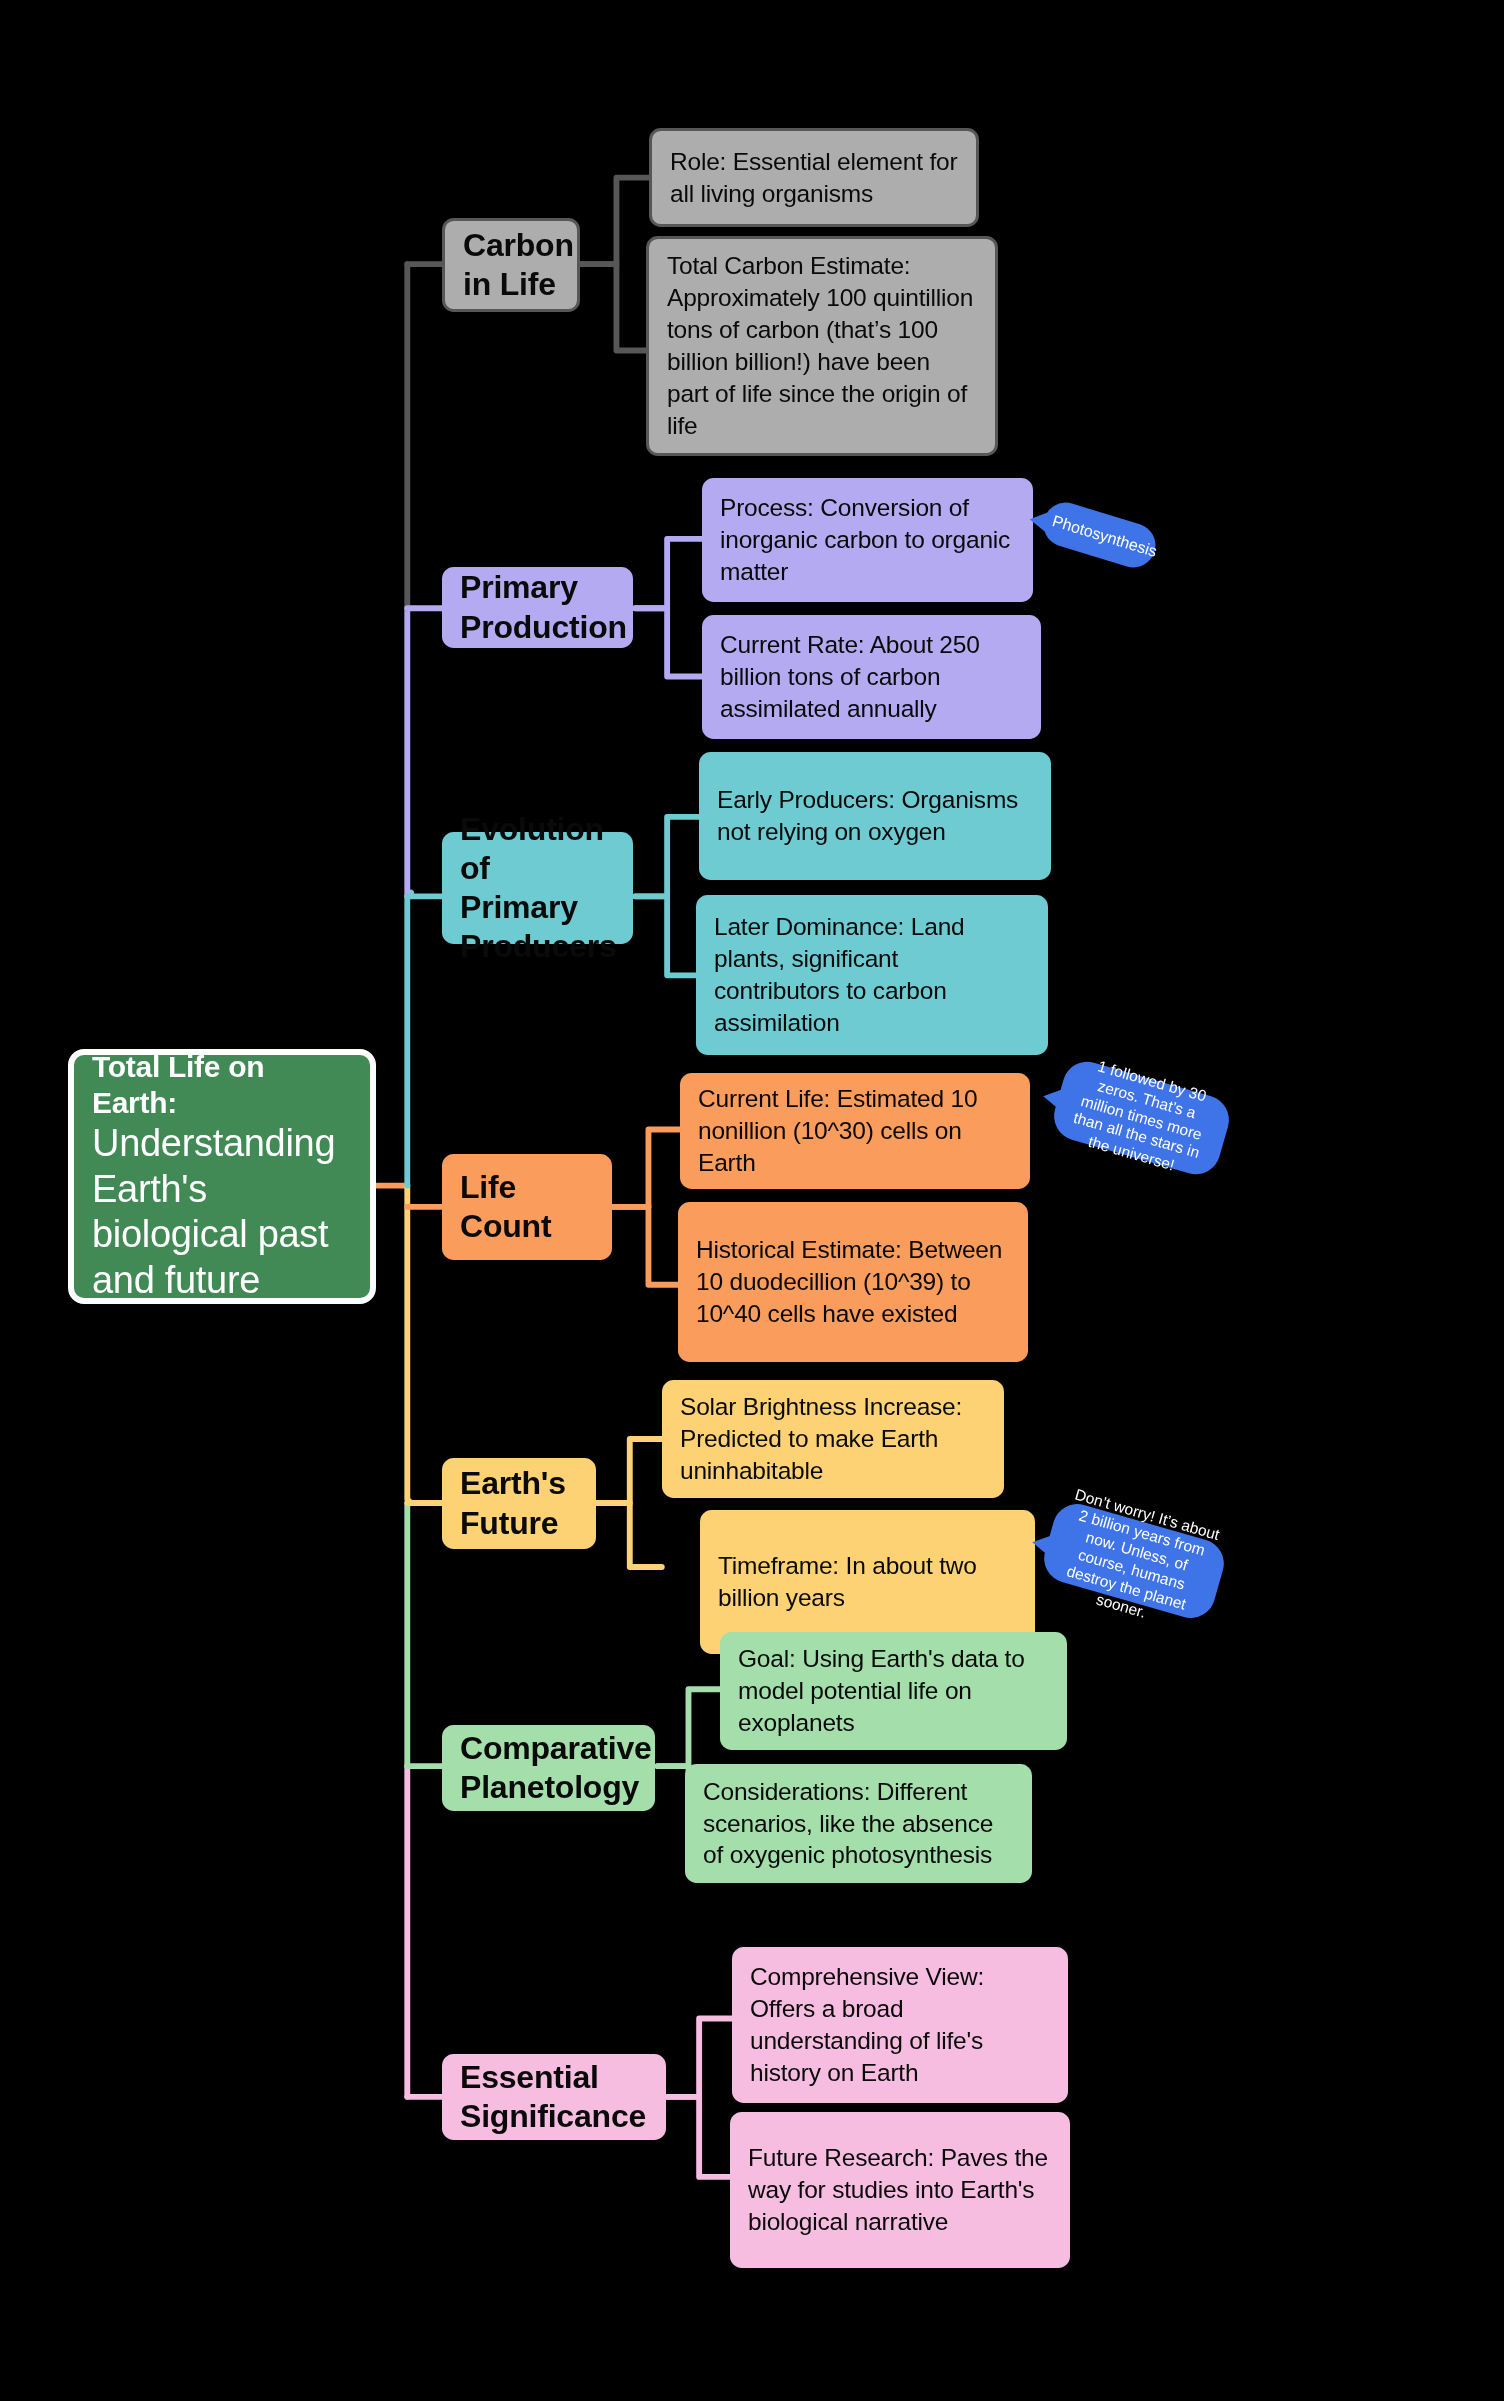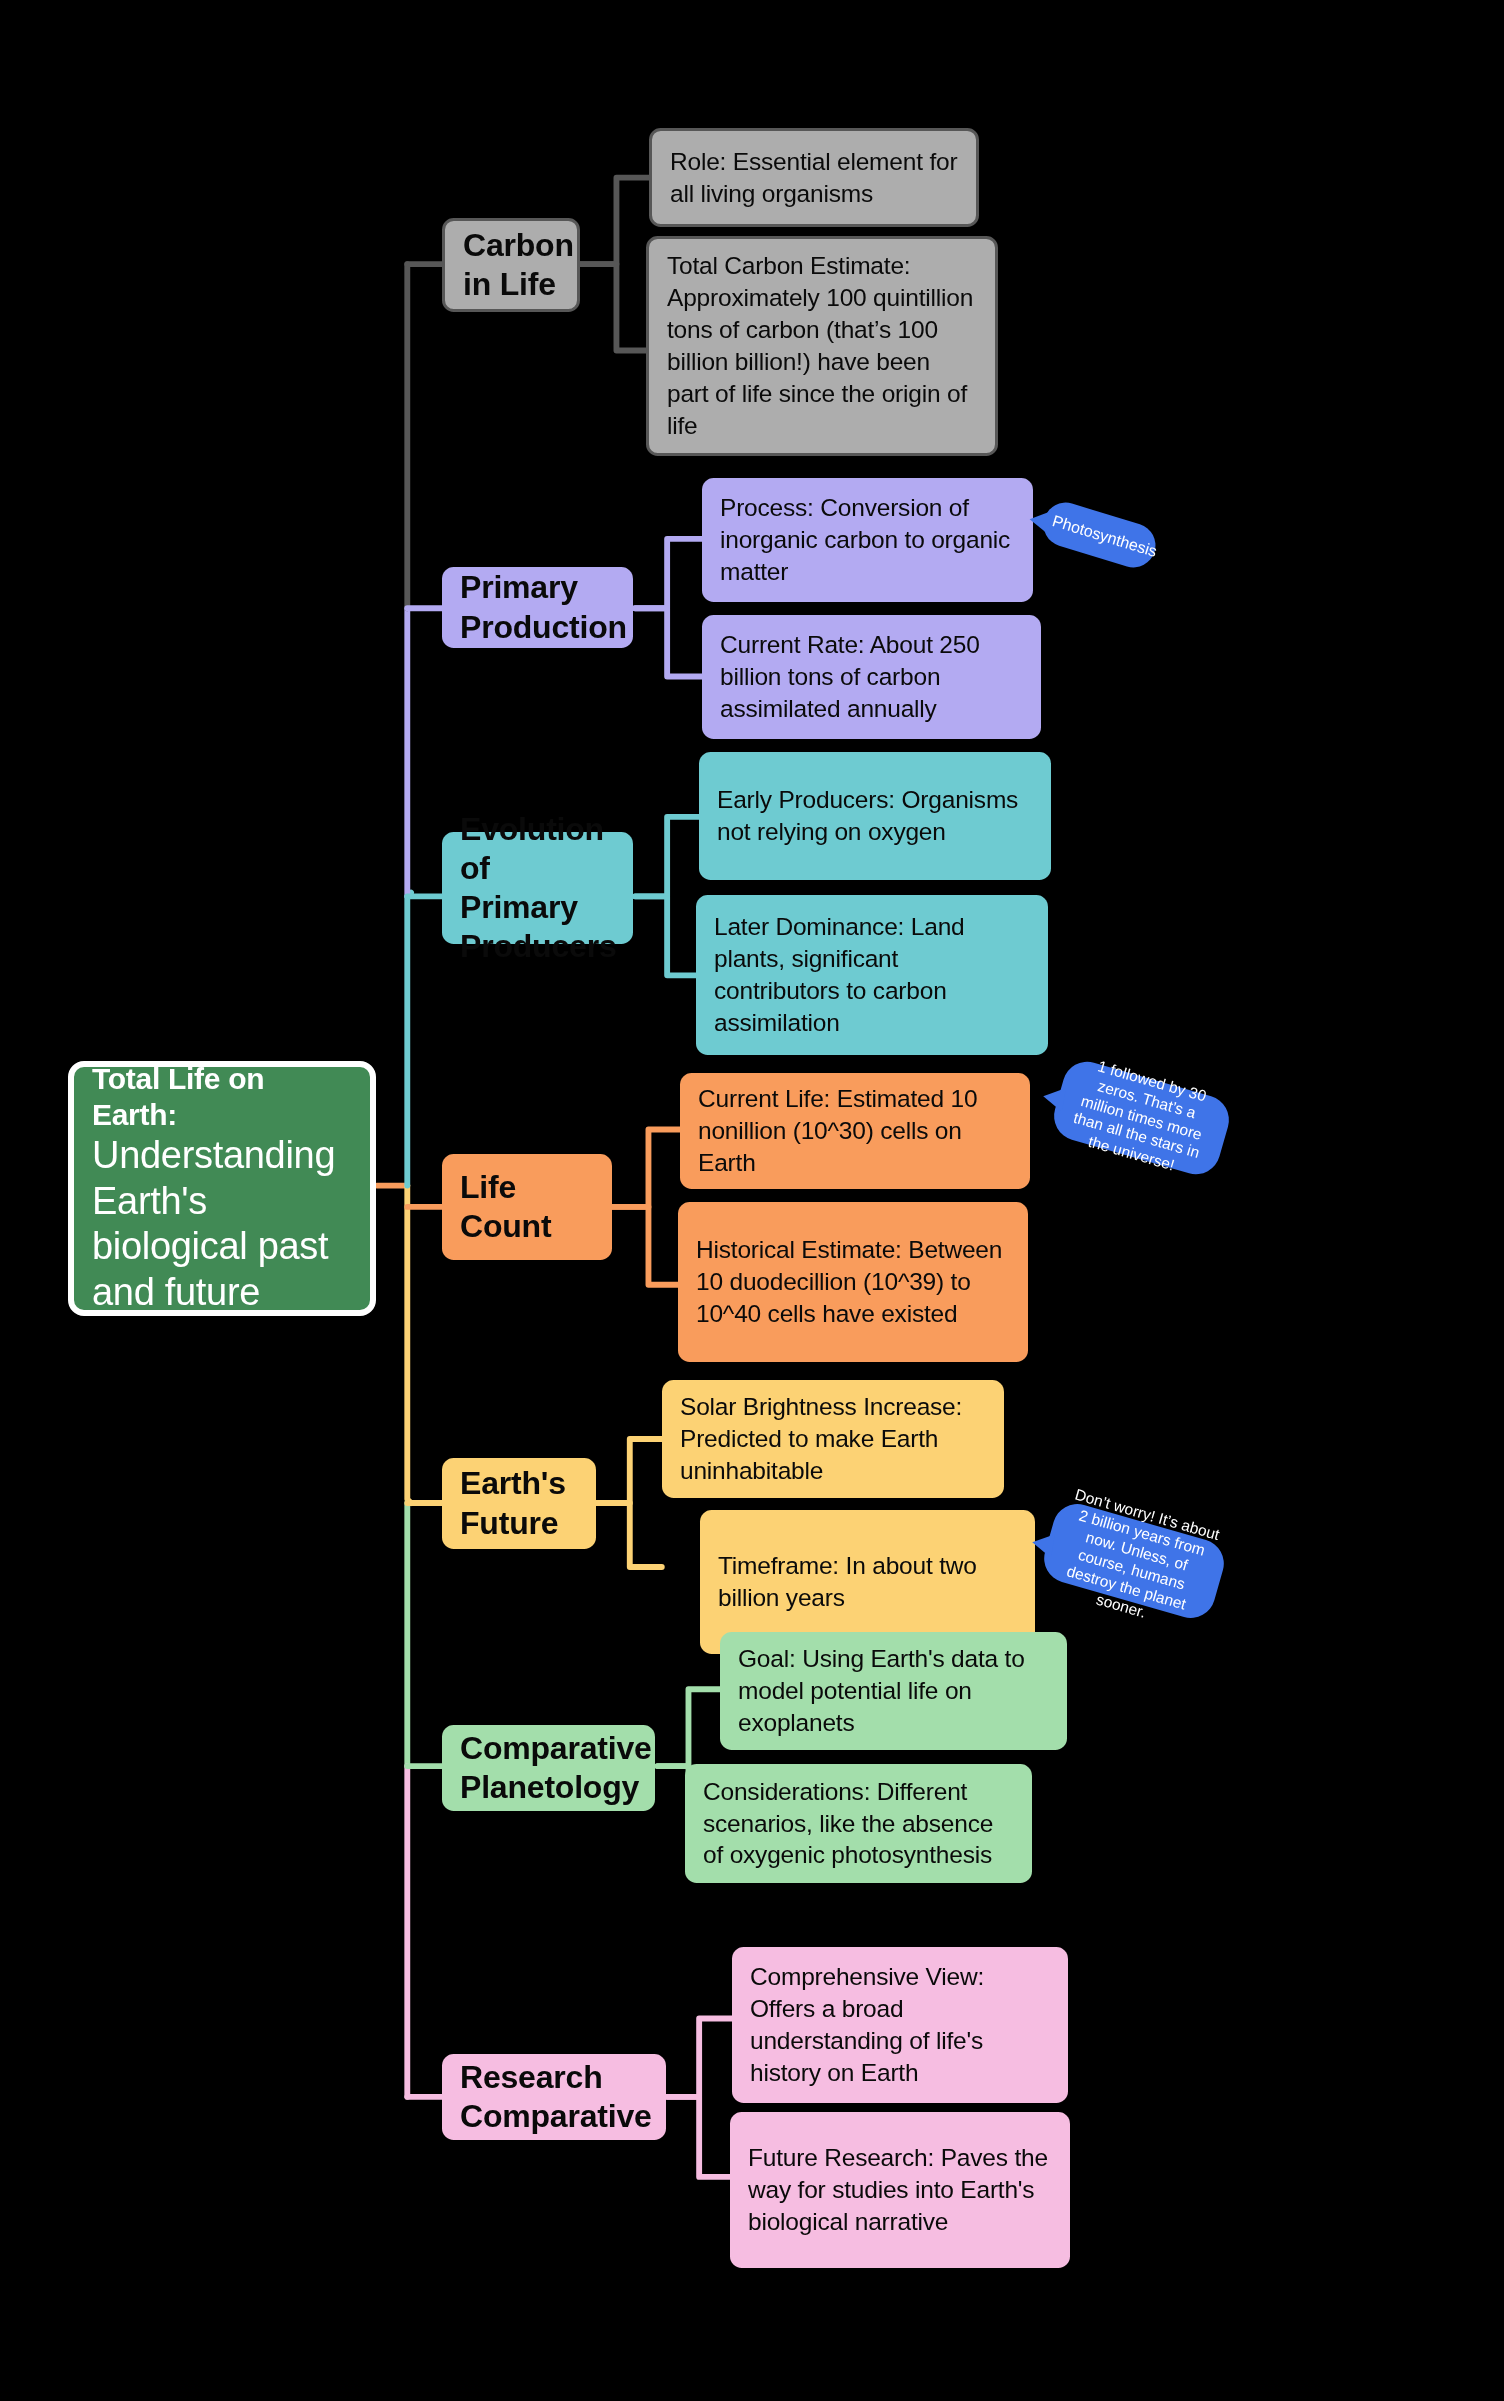--- a/index.html
+++ b/index.html
@@ -15,21 +15,20 @@
     display:flex;align-items:center;
     padding:14px 18px;
   }
   .node .txt{display:block;width:100%;}
 
   
   .root{
     background:#418a55;border:6.4px solid #ffffff;border-radius:16px;
     color:#ffffff;padding:17px 18px;flex-direction:column;align-items:flex-start;
     justify-content:center;
-    margin-top:12px;
   }
   .root .r-title{font-weight:bold;font-size:30px;line-height:1.18;letter-spacing:-0.3px;}
   .root .r-sub{font-weight:400;font-size:38px;line-height:1.2;letter-spacing:-0.3px;margin-top:1.1px;}
 
   
   .branch{font-weight:bold;font-size:32px;line-height:1.22;color:#0a0a0a;letter-spacing:-0.2px;}
   
   .leaf{font-weight:400;font-size:24.5px;line-height:1.30;color:#0a0a0a;letter-spacing:-0.2px;}
 
   .c-gray  {background:#adadad;border:3.2px solid #575757;}
@@ -183,21 +182,21 @@
     <span class="txt">Comparative Planetology</span>
   </div>
   <div class="node leaf c-green" style="left:720px;top:1632px;width:347px;height:118px;">
     <span class="txt">Goal: Using Earth's data to model potential life on exoplanets</span>
   </div>
   <div class="node leaf c-green" style="left:685px;top:1764px;width:347px;height:119px;">
     <span class="txt">Considerations: Different scenarios, like the absence of oxygenic photosynthesis</span>
   </div>
 
   <div class="node branch c-pink" style="left:442px;top:2054px;width:224px;height:86px;">
-    <span class="txt">Research Comparative</span>
+    <span class="txt">Essential Significance</span>
   </div>
   <div class="node leaf c-pink" style="left:732px;top:1947px;width:336px;height:156px;">
     <span class="txt">Comprehensive View: Offers a broad understanding of life's history on Earth</span>
   </div>
   <div class="node leaf c-pink" style="left:730px;top:2112px;width:340px;height:156px;">
     <span class="txt">Future Research: Paves the way for studies into Earth's biological narrative</span>
   </div>
 
   <div class="bubble" id="bubble-photosynthesis">
     <span class="tail"></span>

